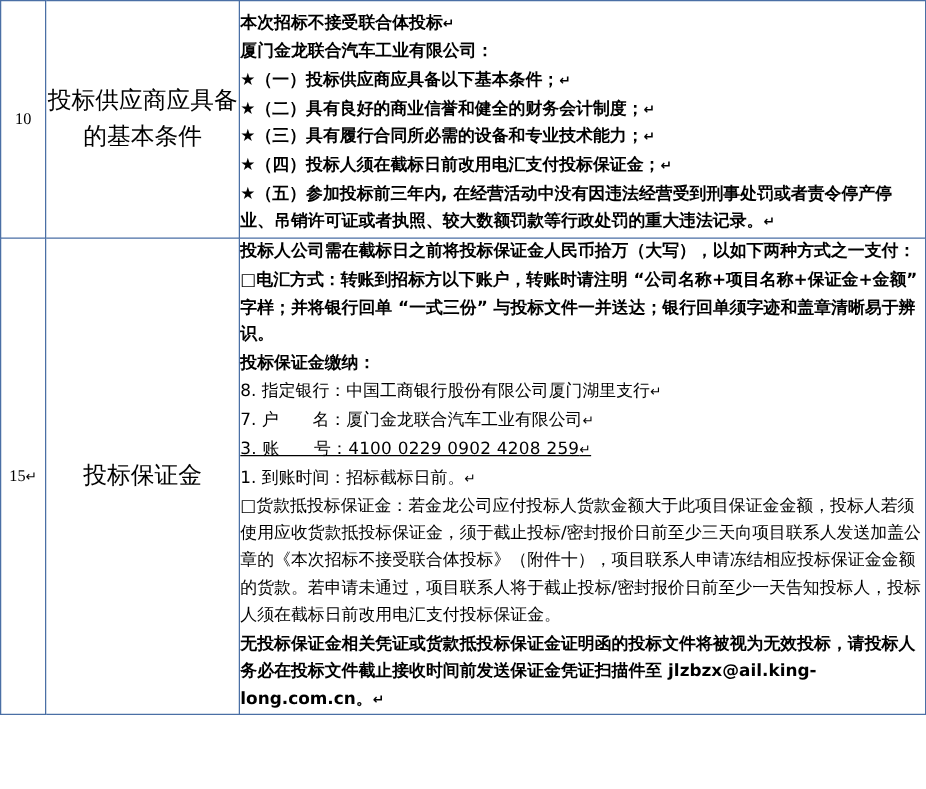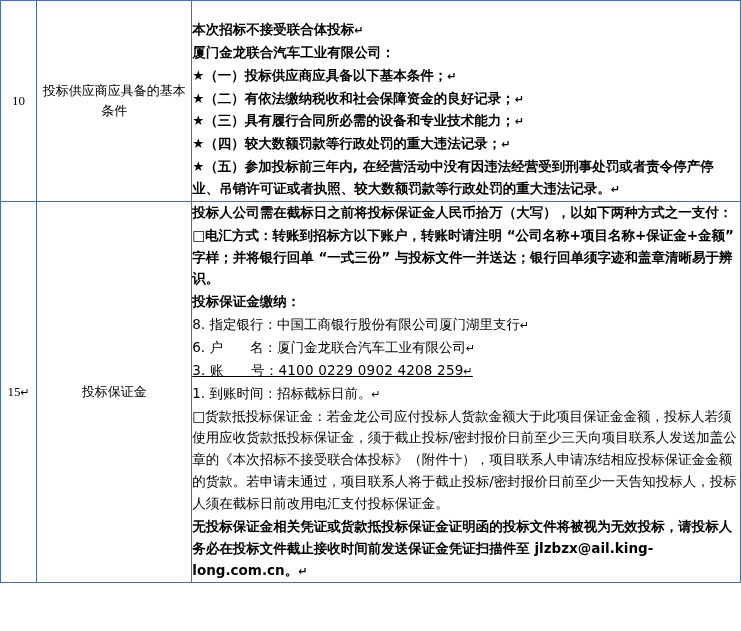--- a/index.html
+++ b/index.html
@@ -28,21 +28,21 @@
   .col-body { width: 548px; }
 
   .cell-num {
     text-align: center;
     font-size: 13px;
     font-family: "Liberation Serif", serif;
     margin-top: 21px;
   }
   .cell-label {
     text-align: center;
-    font-size: 13px;
+    font-size: 19px;
     line-height: 1.55;
     padding: 4px 10px;
     font-family: "DejaVu Sans", sans-serif;
   }
   .cell-body {
     padding: 6px 7px 7px 7px;
     vertical-align: top;
   }
   .cell-body p {
     margin: 0 0 1px 0;
@@ -53,21 +53,21 @@
   .b { font-weight: bold; }
   .mono {
     font-family: "DejaVu Sans Mono", monospace;
     font-size: 12.5px;
   }
   .pilcrow {
     font-family: "DejaVu Sans", sans-serif;
     font-size: 11px;
     color: #000;
   }
-  .row10 .cell-body { padding-top: 18px; margin-top: 16px; }
+  .row10 .cell-body { padding-top: 7px; margin-top: 16px; }
   .acct { letter-spacing: 0.2px; text-decoration: underline; }
 </style>
 </head>
 <body>
 
 <table class="doc">
   <colgroup>
     <col class="col-num">
     <col class="col-label">
     <col class="col-body">
@@ -77,39 +77,39 @@
       <td class="cell-num">
         <span>10</span>
       </td>
       <td class="cell-label">
         <span>投标供应商应具备的基本条件</span>
       </td>
       <td class="cell-body">
         <p class="b"><span>本次招标不接受联合体投标</span><span class="pilcrow">↵</span></p>
         <p class="b"><span>厦门金龙联合汽车工业有限公司：</span><span class="pilcrow"></span></p>
         <p class="b"><span>★（一）投标供应商应具备以下基本条件；</span><span class="pilcrow">↵</span></p>
-        <p class="b"><span>★（二）有依法缴纳税收和社会保障资金的良好记录；</span><span class="pilcrow">↵</span></p>
+        <p class="b"><span>★（二）具有良好的商业信誉和健全的财务会计制度；</span><span class="pilcrow">↵</span></p>
         <p class="b"><span>★（三）具有履行合同所必需的设备和专业技术能力；</span><span class="pilcrow">↵</span></p>
-        <p class="b"><span>★（四）较大数额罚款等行政处罚的重大违法记录；</span><span class="pilcrow">↵</span></p>
+        <p class="b"><span>★（四）投标人须在截标日前改用电汇支付投标保证金；</span><span class="pilcrow">↵</span></p>
         <p class="b"><span>★（五）参加投标前三年内, 在经营活动中没有因违法经营受到刑事处罚或者责令停产停业、吊销许可证或者执照、较大数额罚款等行政处罚的重大违法记录。</span><span class="pilcrow">↵</span></p>
       </td>
     </tr>
     <tr class="row11">
       <td class="cell-num">
         <span>15</span><span class="pilcrow">↵</span>
       </td>
       <td class="cell-label">
         <span>投标保证金</span>
       </td>
       <td class="cell-body">
         <p class="b"><span>投标人公司需在截标日之前将投标保证金人民币拾万（大写），以如下两种方式之一支付：</span></p>
         <p class="b"><span>□电汇方式：转账到招标方以下账户，转账时请注明 “公司名称+项目名称+保证金+金额” 字样；并将银行回单 “一式三份” 与投标文件一并送达；银行回单须字迹和盖章清晰易于辨识。</span></p>
         <p class="b"><span>投标保证金缴纳：</span></p>
         <p class="mono"><span>8. 指定银行：中国工商银行股份有限公司厦门湖里支行</span><span class="pilcrow">↵</span></p>
-        <p class="mono"><span>6. 户　　名：厦门金龙联合汽车工业有限公司</span><span class="pilcrow">↵</span></p>
+        <p class="mono"><span>7. 户　　名：厦门金龙联合汽车工业有限公司</span><span class="pilcrow">↵</span></p>
         <p class="mono acct"><span>3. 账　　号：4100 0229 0902 4208 259</span><span class="pilcrow">↵</span></p>
         <p class="mono"><span>1. 到账时间：招标截标日前。</span><span class="pilcrow">↵</span></p>
         <p><span>□货款抵投标保证金：若金龙公司应付投标人货款金额大于此项目保证金金额，投标人若须使用应收货款抵投标保证金，须于截止投标/密封报价日前至少三天向项目联系人发送加盖公章的《本次招标不接受联合体投标》（附件十），项目联系人申请冻结相应投标保证金金额的货款。若申请未通过，项目联系人将于截止投标/密封报价日前至少一天告知投标人，投标人须在截标日前改用电汇支付投标保证金。</span></p>
         <p class="b"><span>无投标保证金相关凭证或货款抵投标保证金证明函的投标文件将被视为无效投标，请投标人务必在投标文件截止接收时间前发送保证金凭证扫描件至 jlzbzx@ail.king-long.com.cn。</span><span class="pilcrow">↵</span></p>
       </td>
     </tr>
   </tbody>
 </table>
 
 </body></html>

